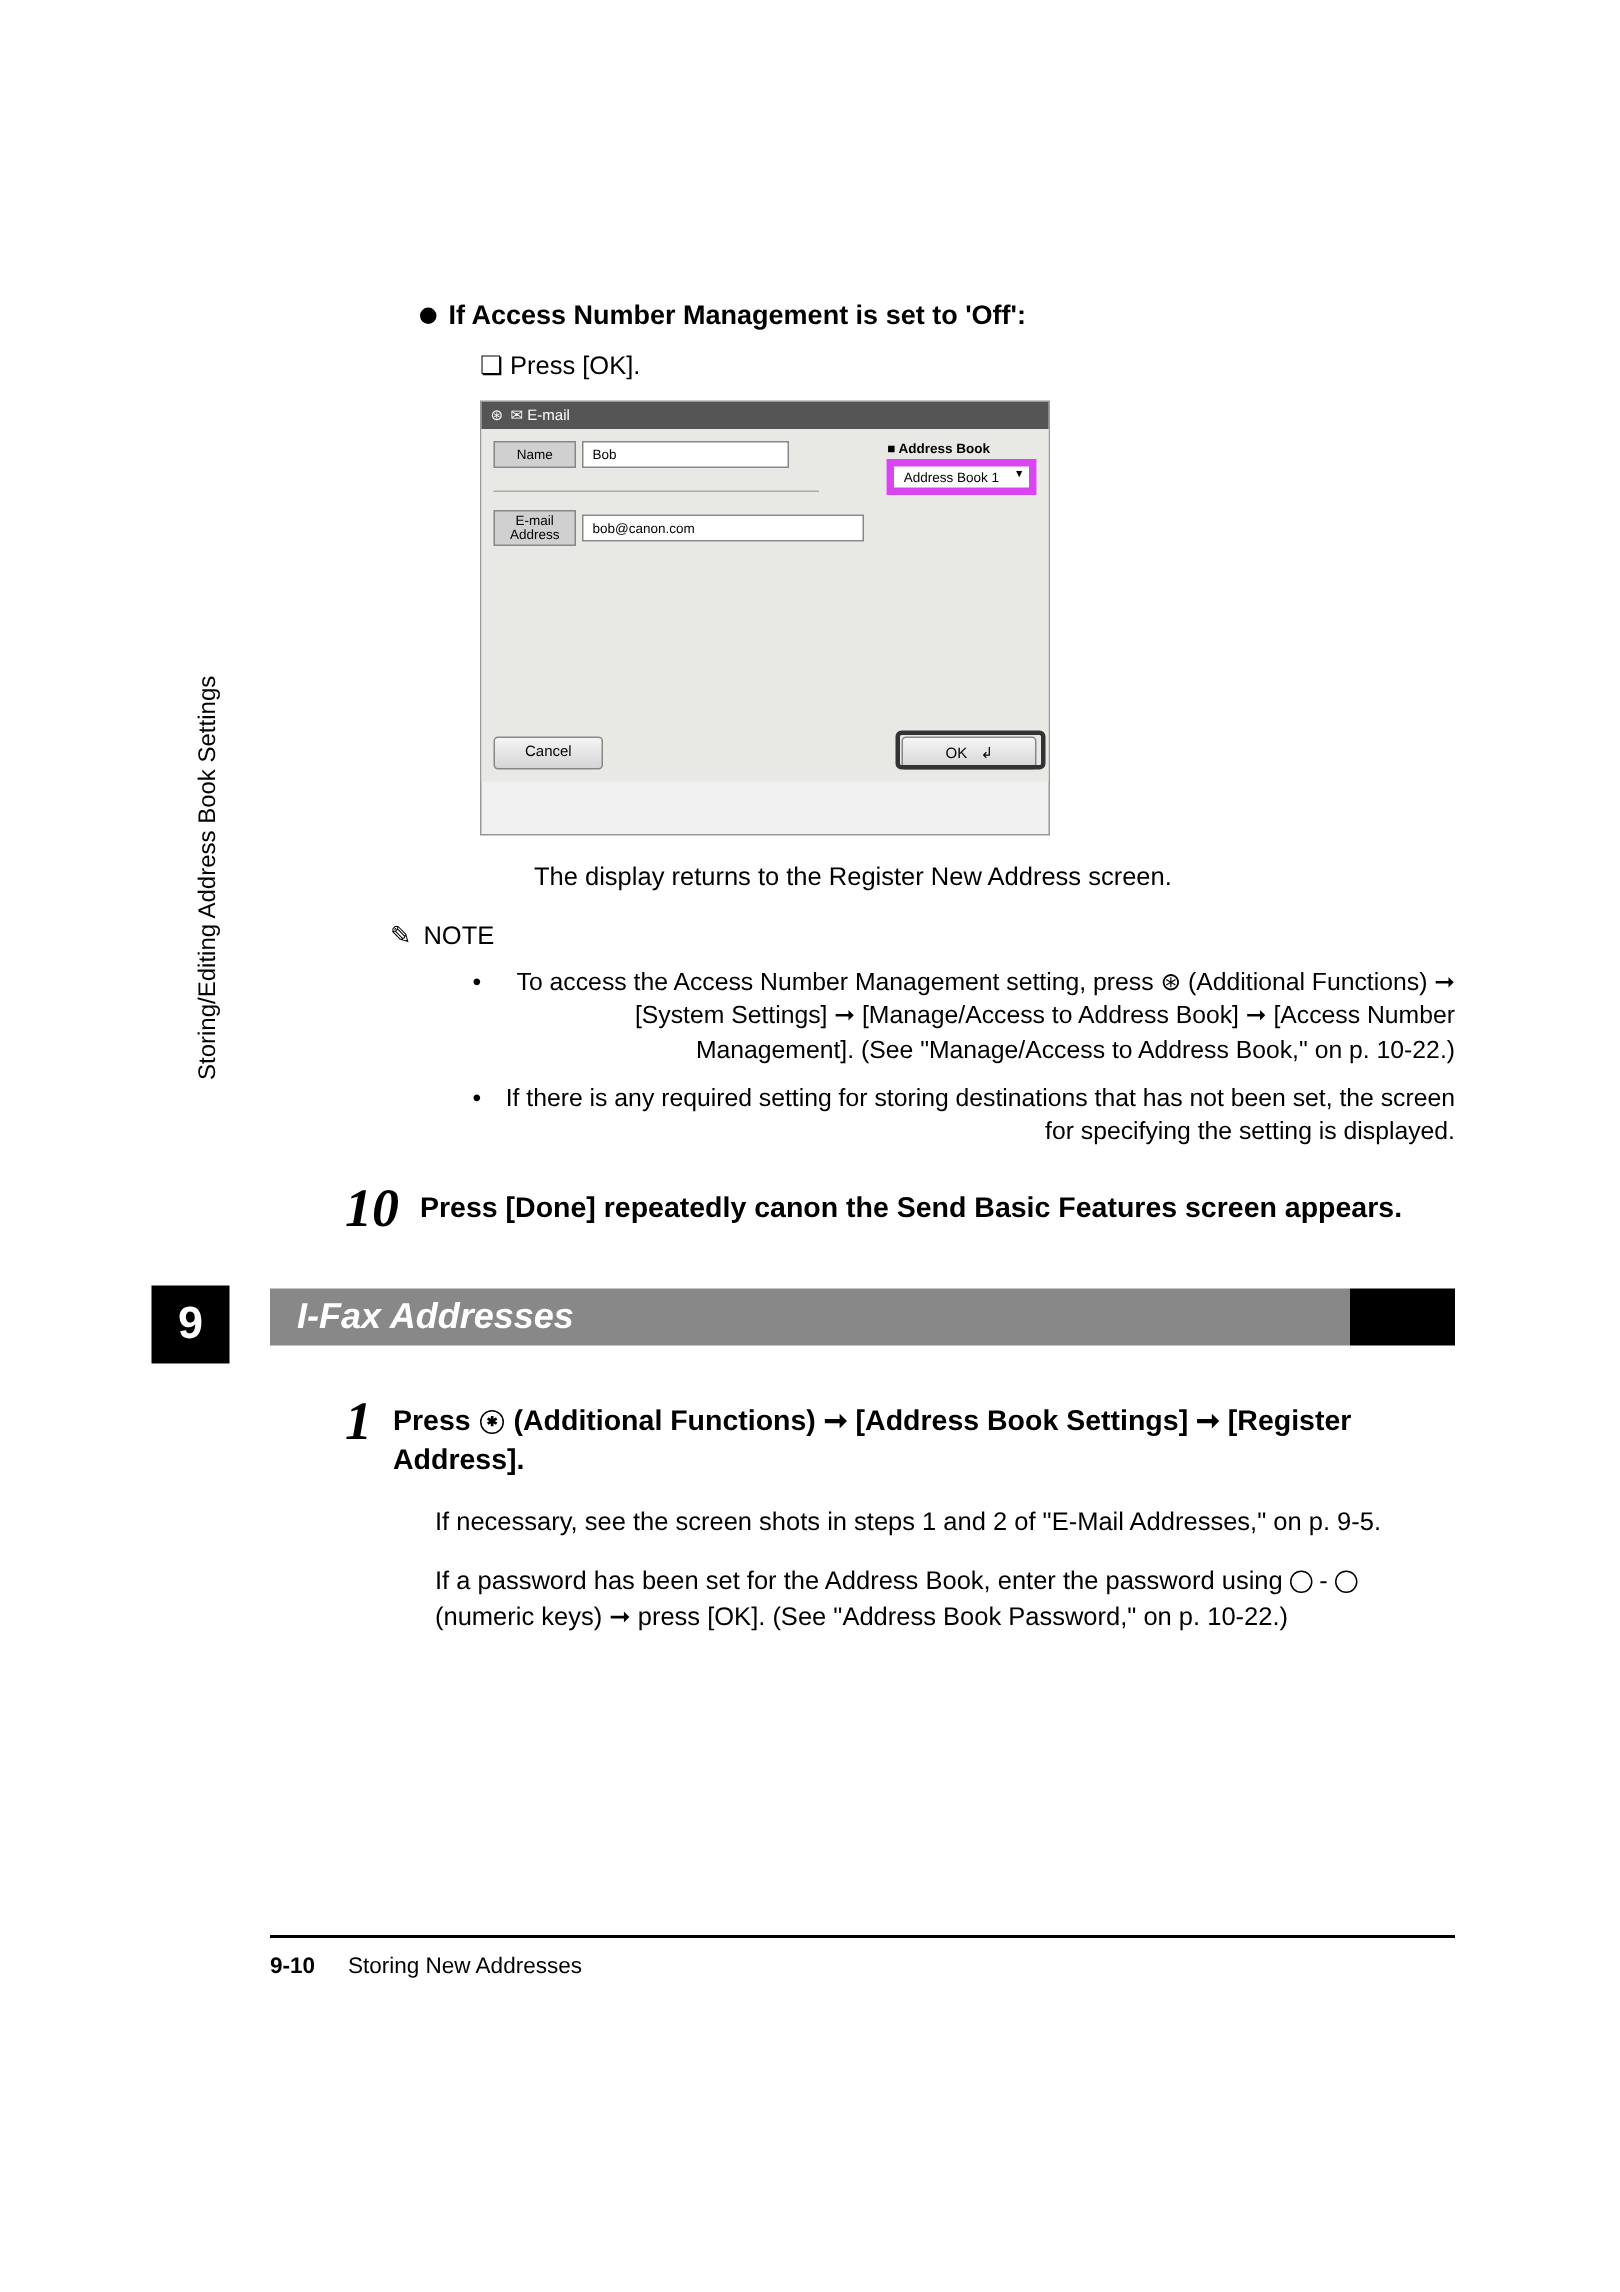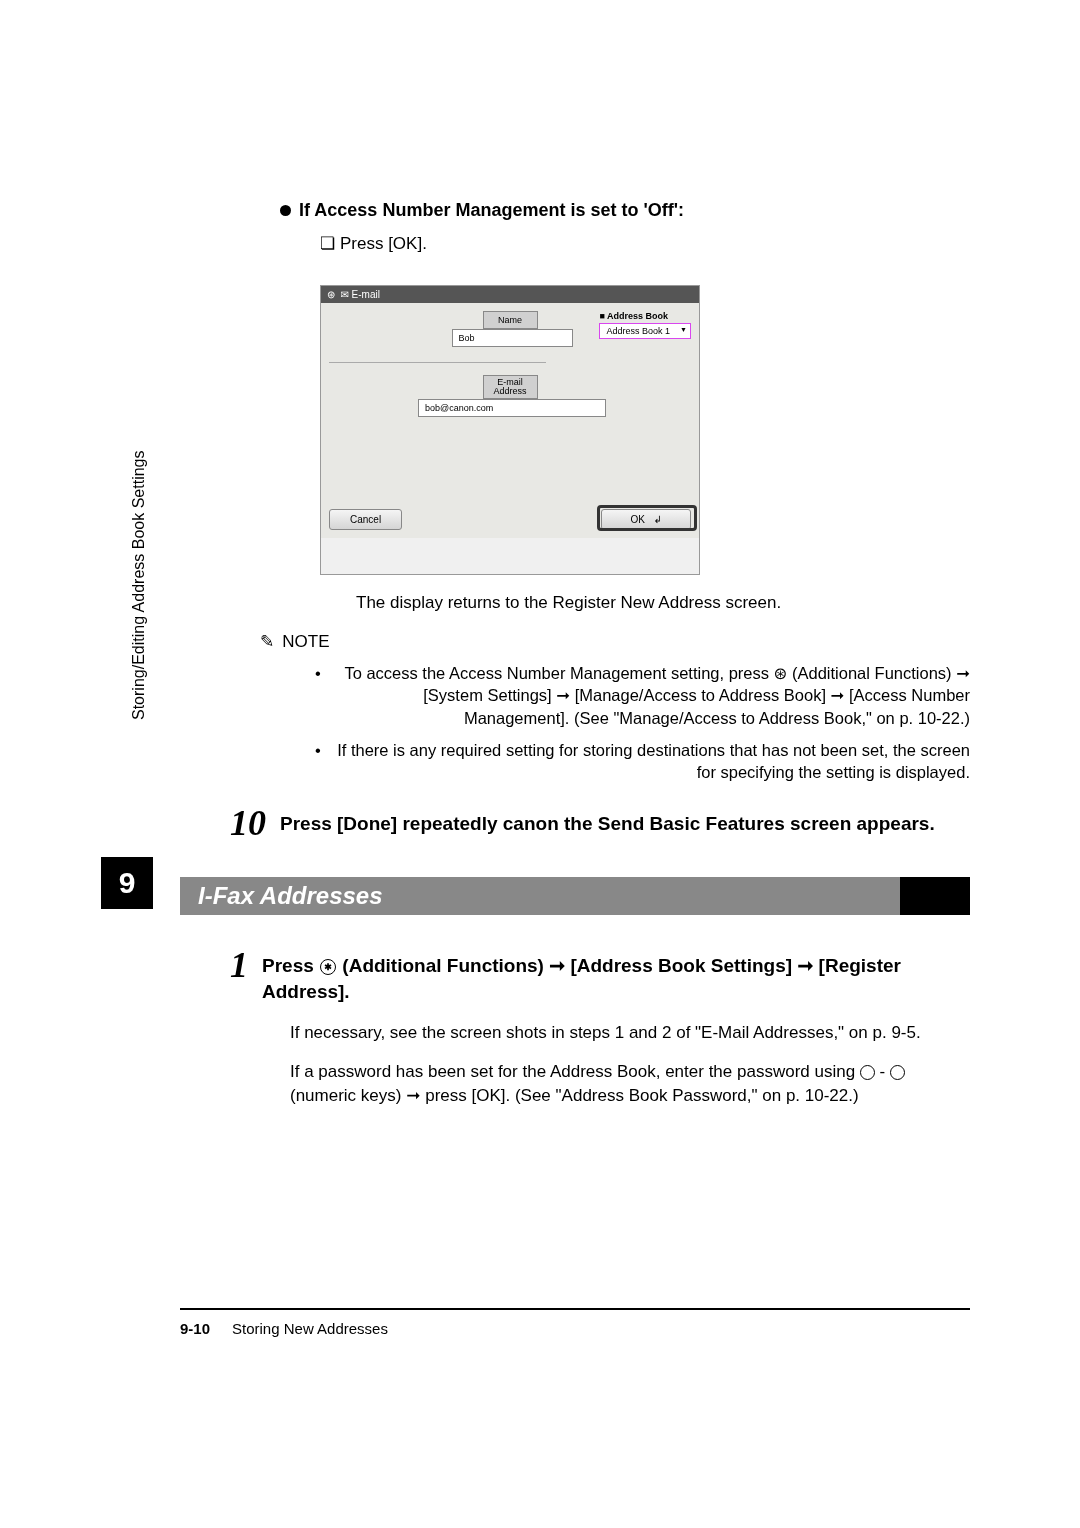--- a/index.html
+++ b/index.html
@@ -30,21 +30,21 @@
       width: 11px;
       height: 11px;
       background: #000;
       border-radius: 50%;
       margin-right: 8px;
       flex-shrink: 0;
     }
     .sub-item {
       margin-left: 140px;
       font-size: 17px;
-      margin-bottom: 31px;
+      margin-bottom: 13px;
     }
     .sub-item::before {
       content: "❏ ";
     }
     .screenshot {
       width: 380px;
       height: 290px;
       margin: 4px 0 18px 140px;
       background: #f0f0f0;
       border: 1px solid #999;
@@ -63,50 +63,49 @@
     .screenshot-body {
       background: #e8e8e4;
       height: 235px;
       padding: 8px;
       position: relative;
     }
     .ss-row {
       display: flex;
       align-items: center;
       margin-bottom: 6px;
-      flex-direction: column;
     }
     .ss-field-label {
       background: #d0d0d0;
       border: 1px solid #888;
       padding: 3px 6px;
       font-size: 9px;
       width: 55px;
       text-align: center;
     }
     .ss-field-value {
       background: #fff;
       border: 1px solid #888;
       padding: 3px 6px;
       margin-left: 4px;
-      width: 121px;
+      width: 138px;
       font-size: 9px;
     }
     .ss-addressbook {
       position: absolute;
       right: 8px;
       top: 8px;
       font-size: 9px;
     }
     .ss-addressbook-label {
       font-weight: bold;
     }
     .ss-addressbook-dropdown {
       background: #fff;
-      border: 1px solid #d946ef;
+      border: 5px solid #d946ef;
       padding: 2px 20px 2px 6px;
       margin-top: 2px;
       position: relative;
     }
     .ss-addressbook-dropdown::after {
       content: "▼";
       position: absolute;
       right: 3px;
       font-size: 7px;
     }

